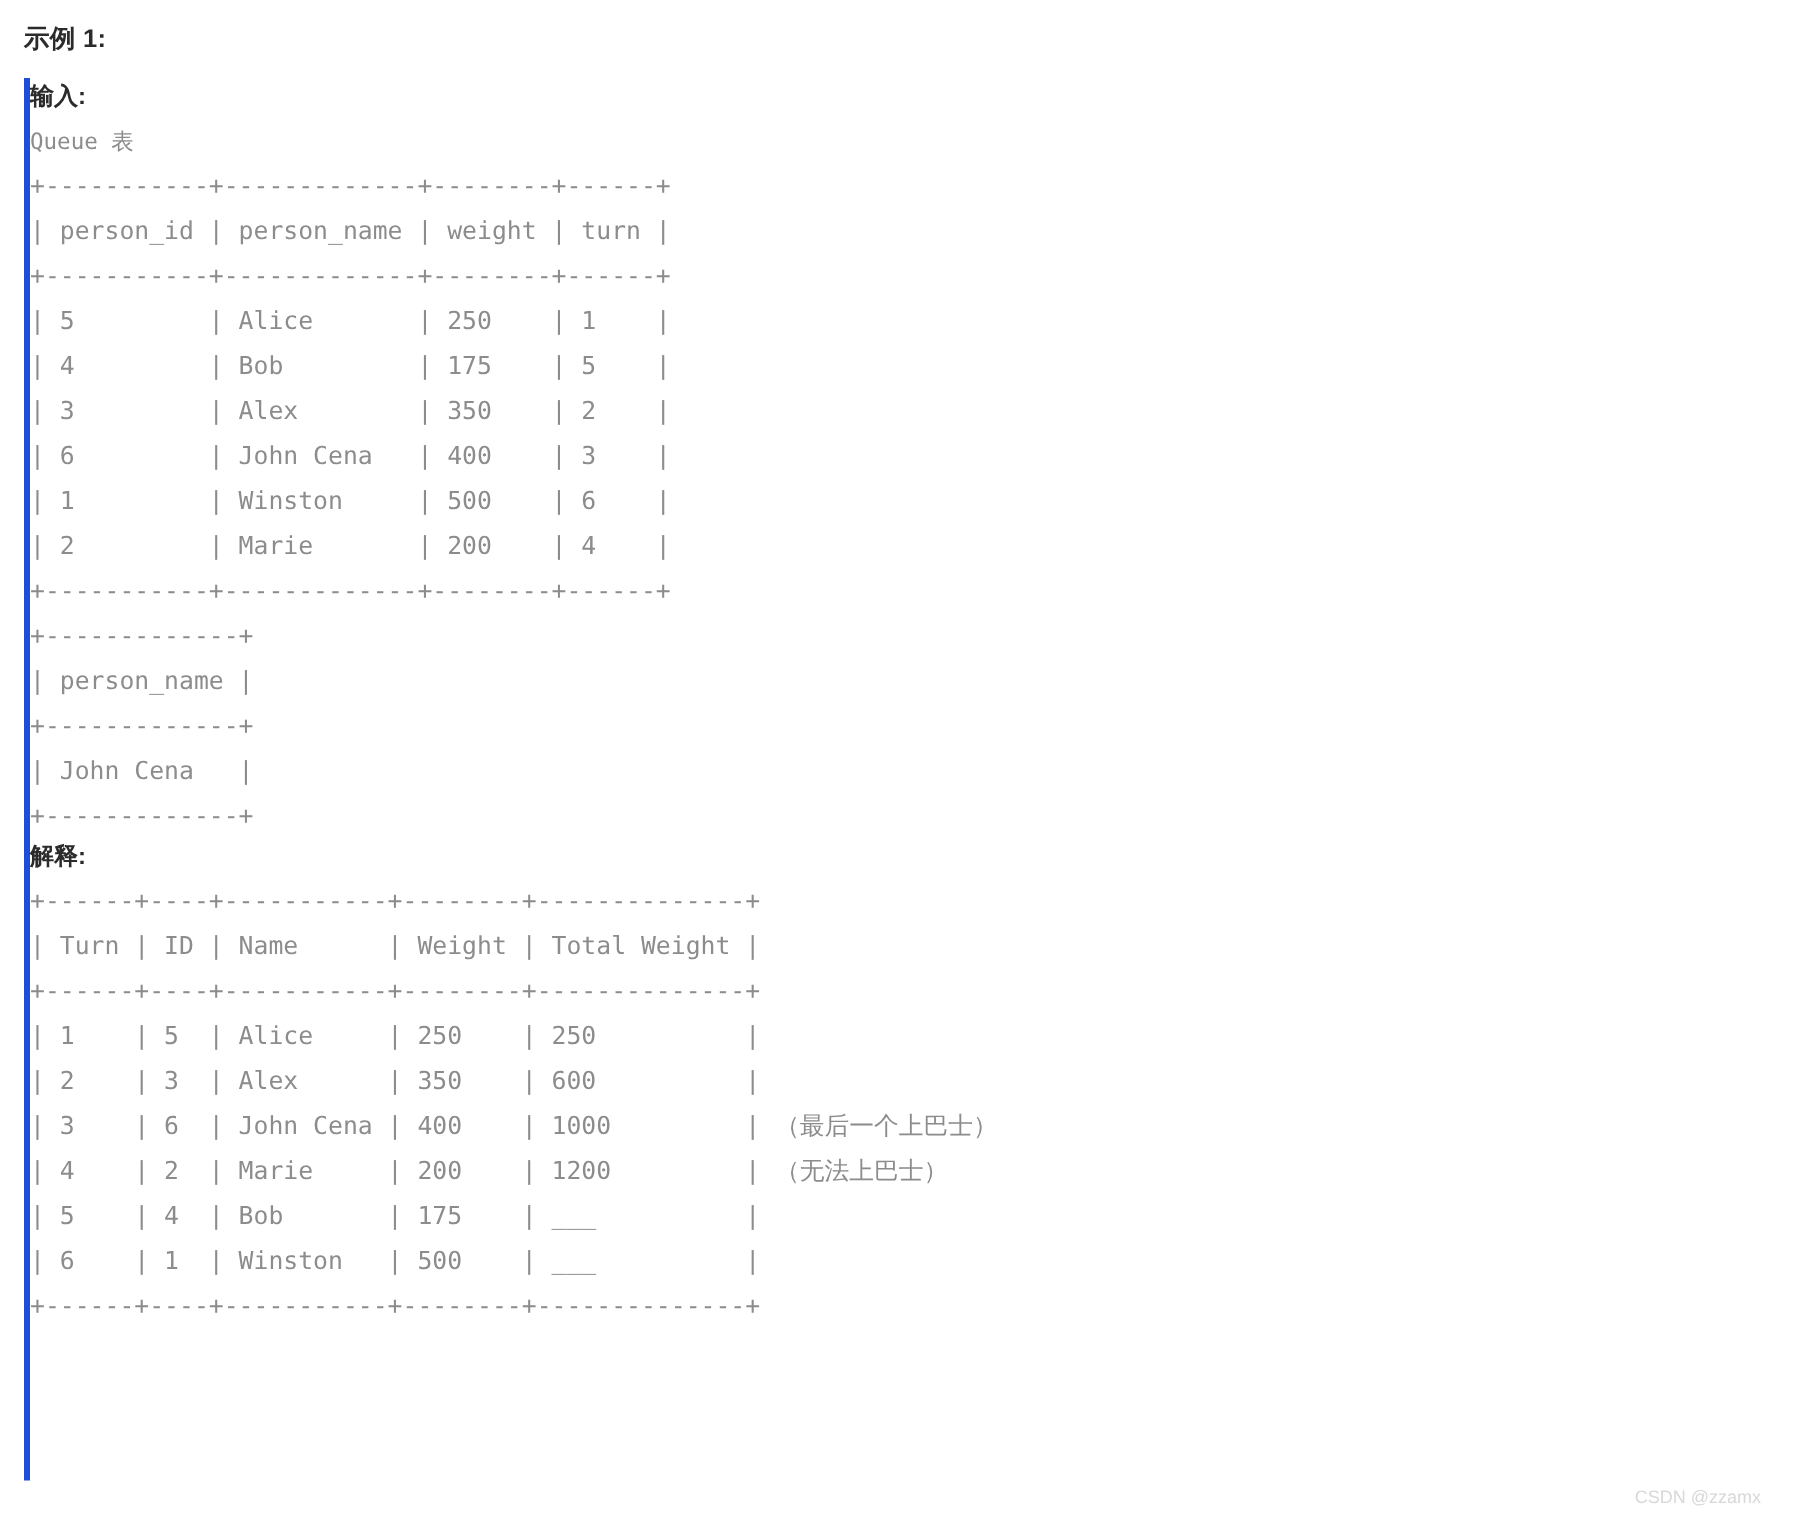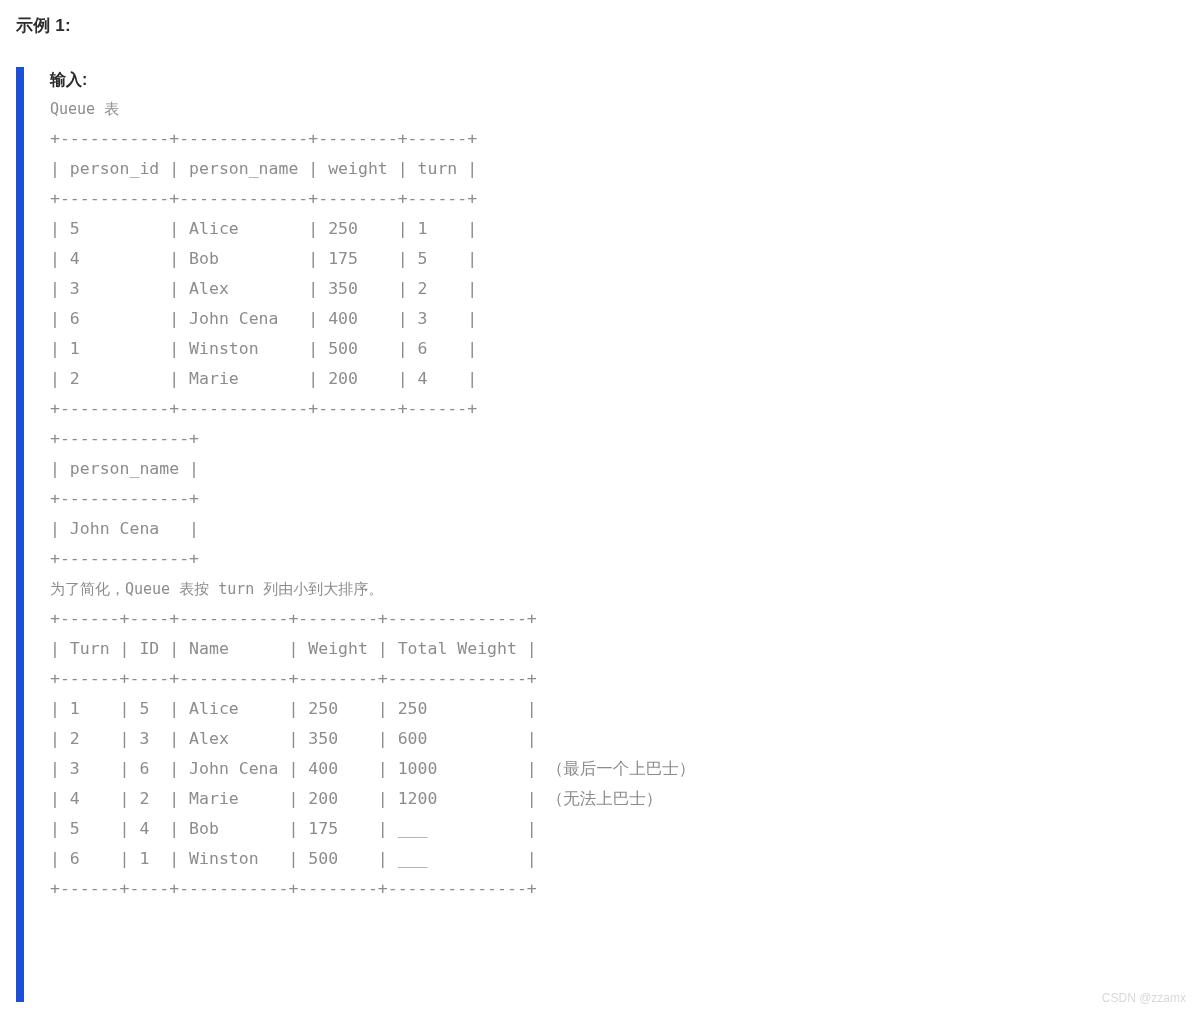--- a/index.html
+++ b/index.html
@@ -34,25 +34,24 @@
     font-weight: bold;
     color: #2b2b2b;
     letter-spacing: 0.2px;
     white-space: pre;
   }
 
   
   .quote-block {
     position: absolute;
     left: 16px;
-    top: 67px;
+    top: 52px;
     width: 1160px;
-    border-left: 8px solid #1d4ed8;
+    border-left: 4px solid #1d4ed8;
     box-sizing: border-box;
-    padding-left: 26px;
     height: 935px;
   }
 
   .sub-heading {
     font-size: 16px;
     font-weight: bold;
     color: #2b2b2b;
     line-height: 26px;
     margin: 0 0 1px 0;
     white-space: pre;
@@ -79,21 +78,21 @@
     white-space: pre;
     letter-spacing: 0px;
     tab-size: 4;
   }
 
   .section { margin: 0; padding: 0; }
 
   
   .watermark {
     position: absolute;
-    right: 10px;
+    right: 22px;
     bottom: 6px;
     font-size: 12px;
     color: #d8d8d8;
     font-family: "Liberation Sans", sans-serif;
     white-space: pre;
     user-select: none;
   }
 </style>
 </head>
 <body>
@@ -121,21 +120,21 @@
 
     <div class="section">
       <pre class="ascii">+-------------+
 | person_name |
 +-------------+
 | John Cena   |
 +-------------+</pre>
     </div>
 
     <div class="section">
-      <div class="cjk-line">为了简化，Queue 表按 turn 列由小到大排序。</div>
+      <div class="sub-heading">解释:</div>
       <pre class="ascii">+------+----+-----------+--------+--------------+
 | Turn | ID | Name      | Weight | Total Weight |
 +------+----+-----------+--------+--------------+
 | 1    | 5  | Alice     | 250    | 250          |
 | 2    | 3  | Alex      | 350    | 600          |
 | 3    | 6  | John Cena | 400    | 1000         | （最后一个上巴士）
 | 4    | 2  | Marie     | 200    | 1200         | （无法上巴士）
 | 5    | 4  | Bob       | 175    | ___          |
 | 6    | 1  | Winston   | 500    | ___          |
 +------+----+-----------+--------+--------------+</pre>

